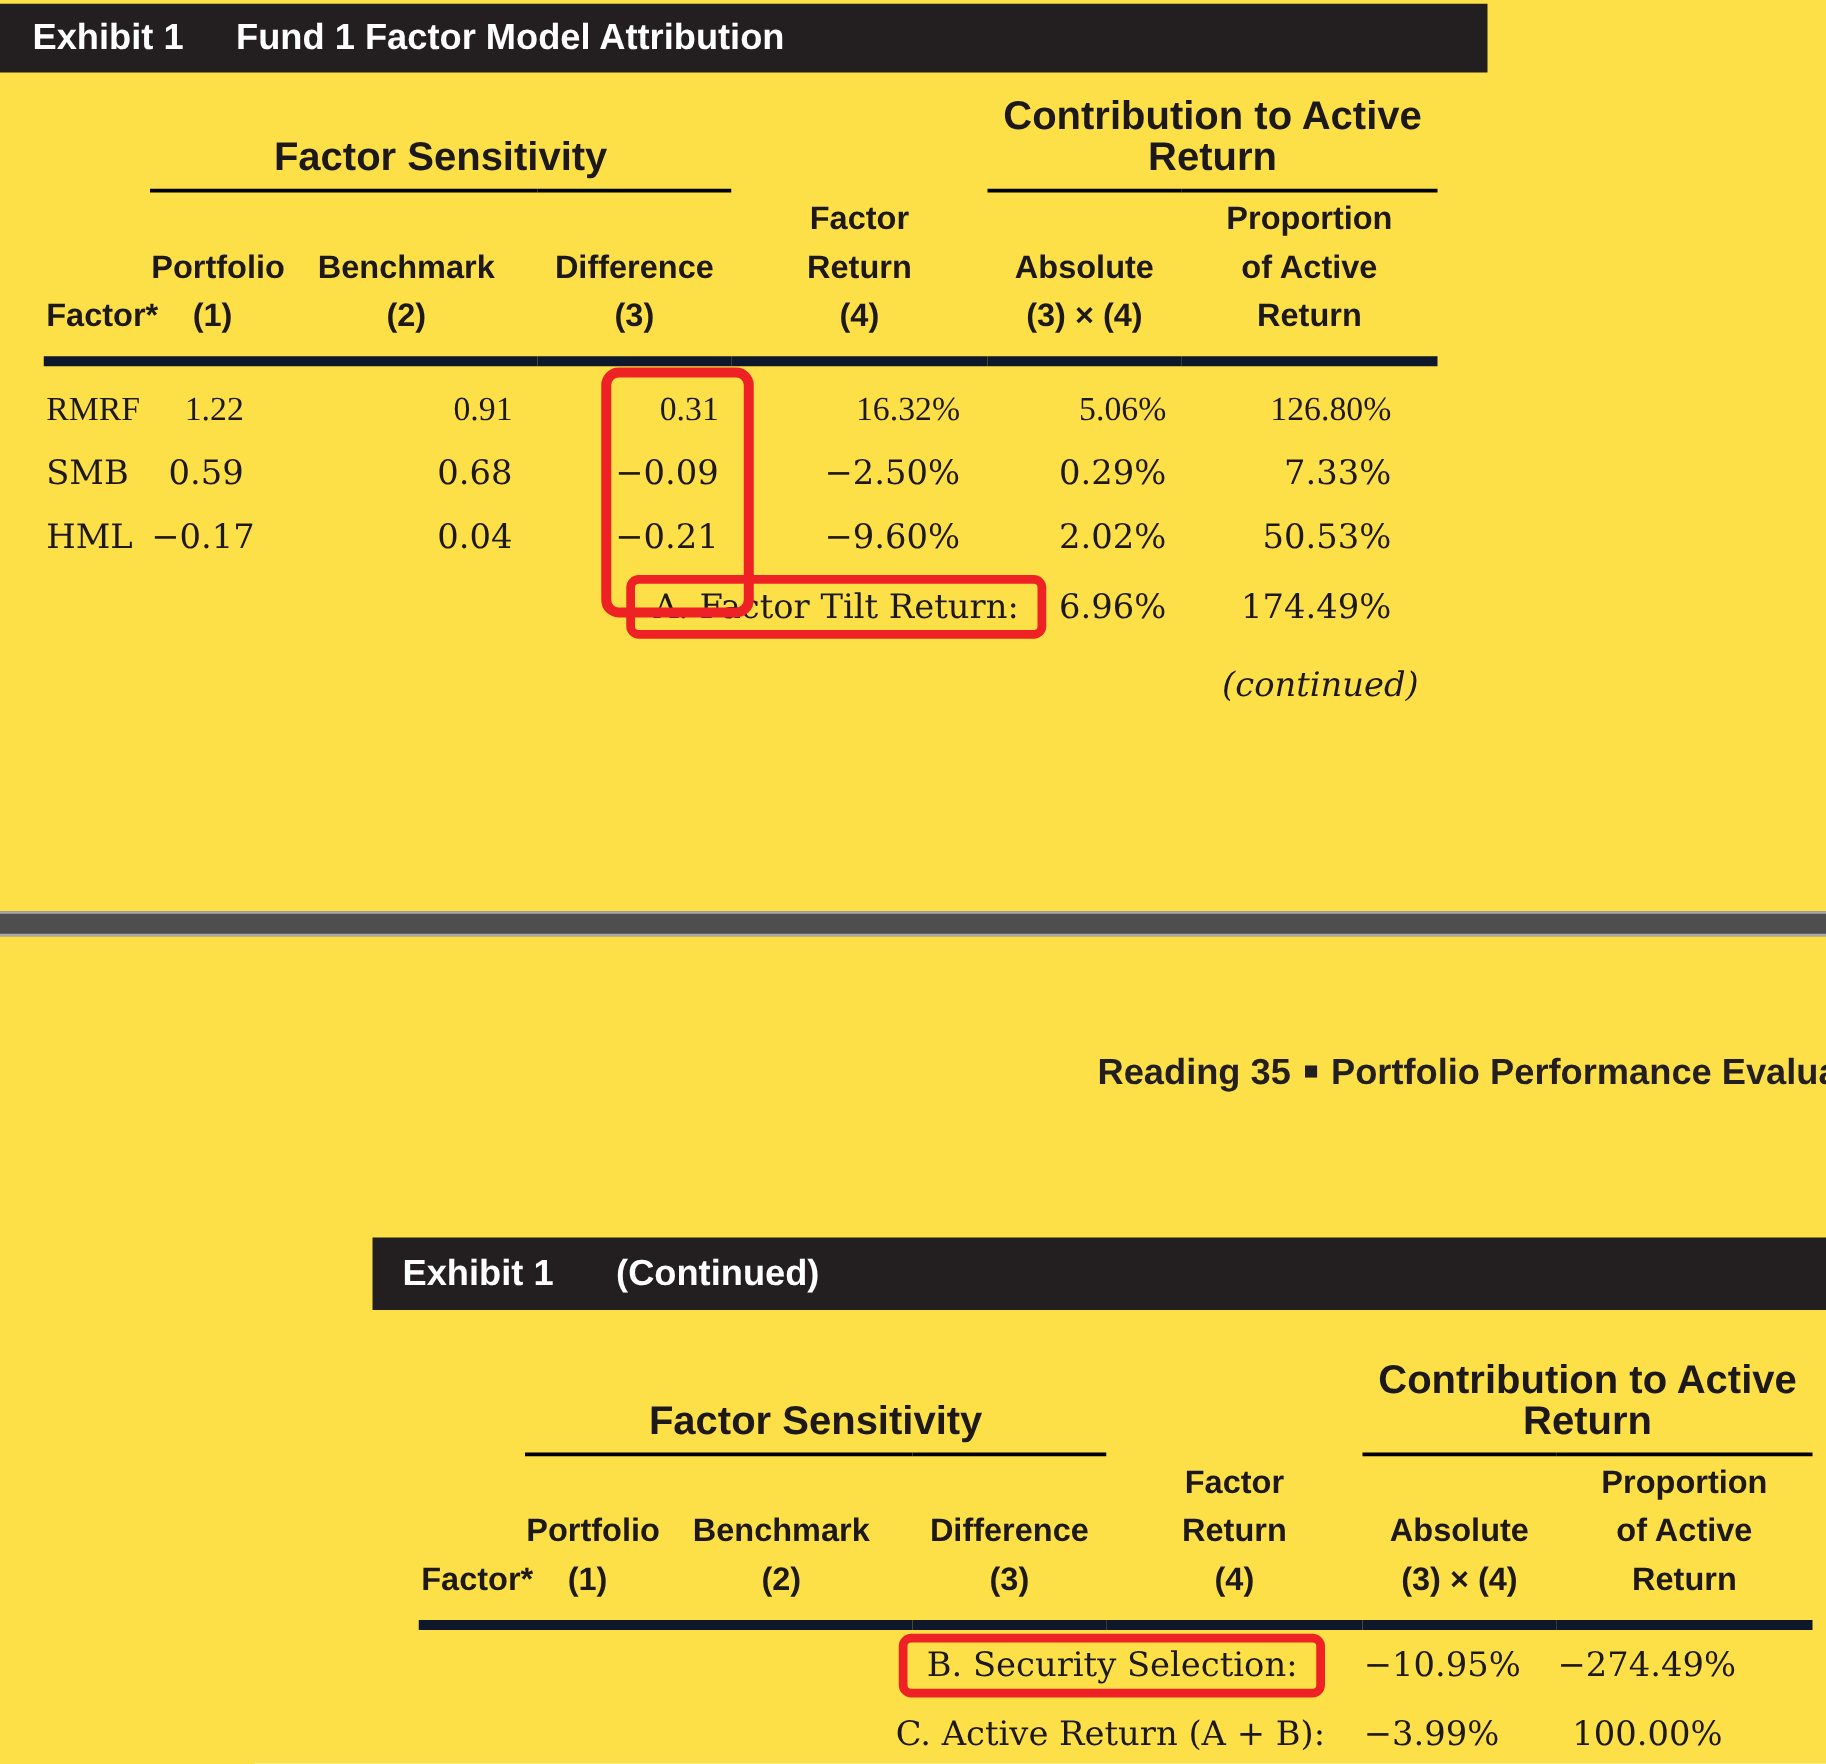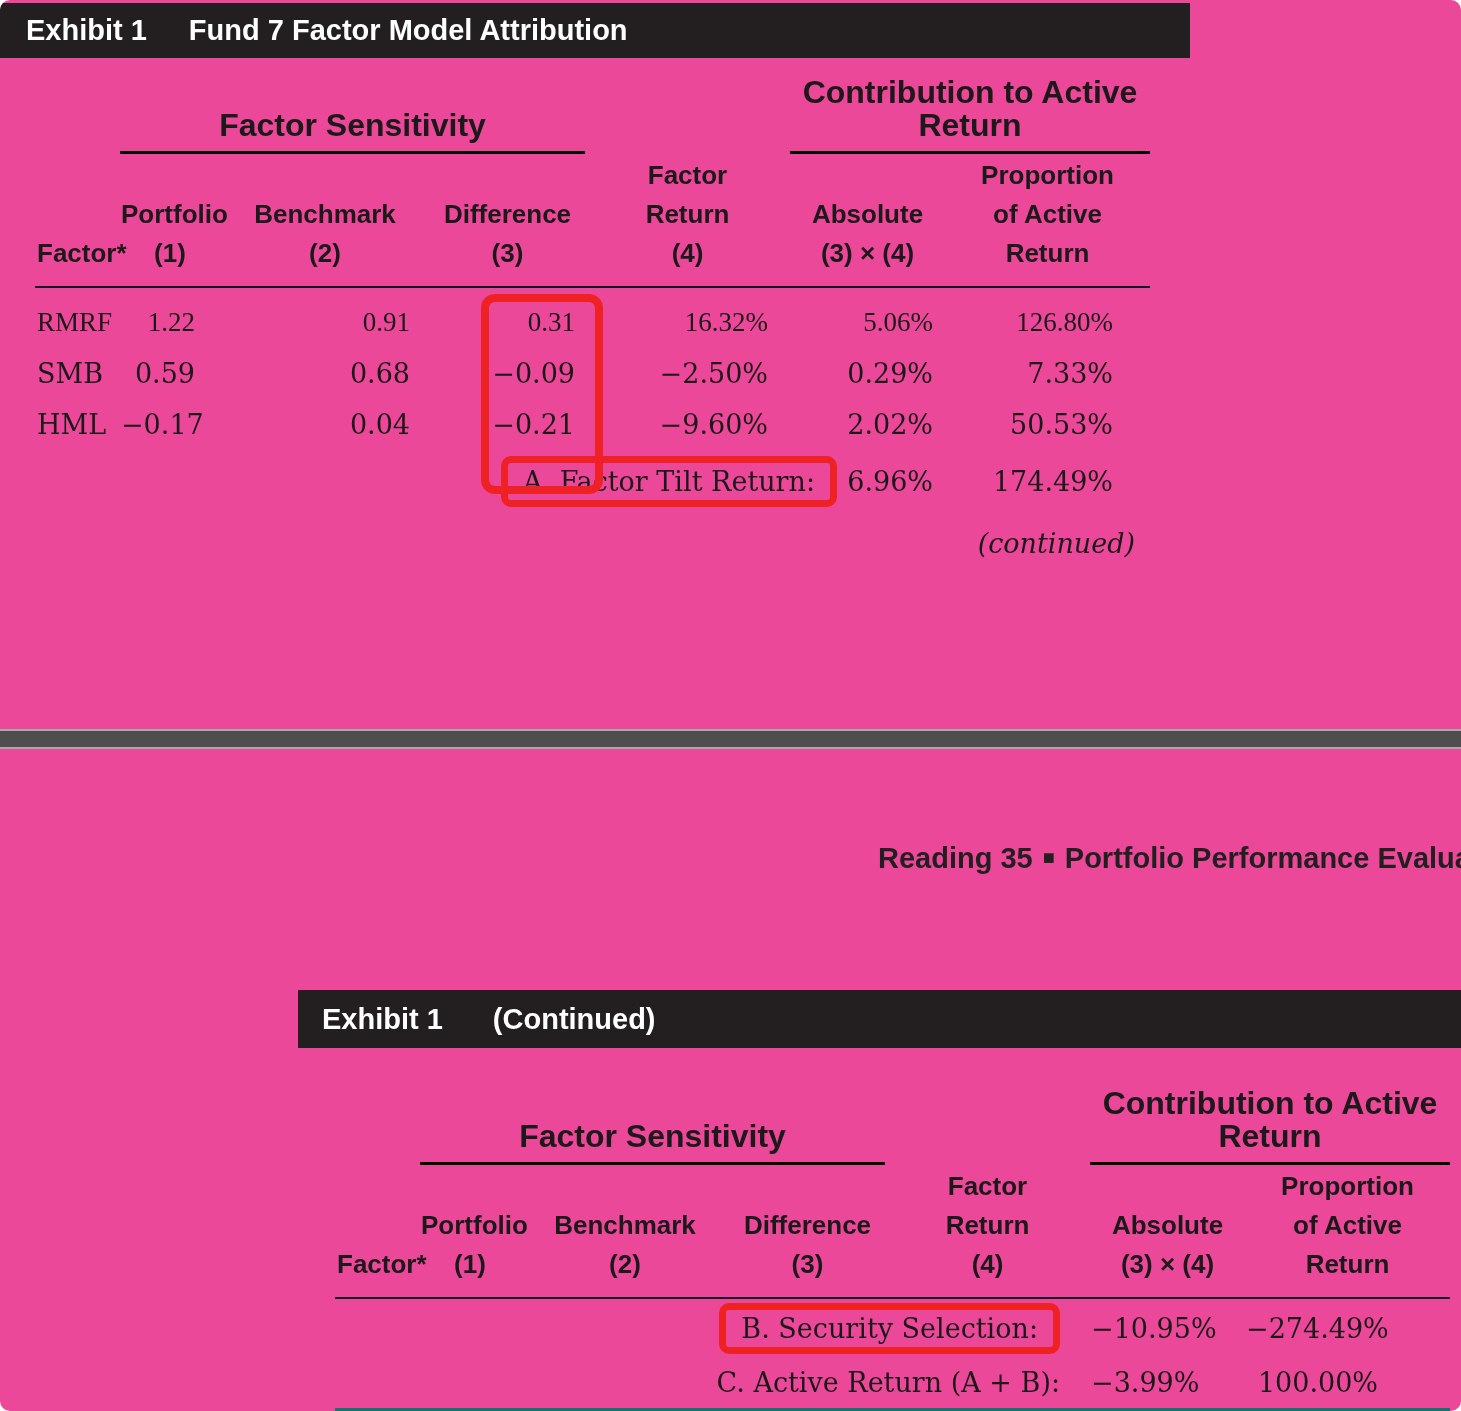--- a/index.html
+++ b/index.html
@@ -1,17 +1,17 @@
 <!DOCTYPE html>
 <html><head>
 <meta charset="utf-8">
 <style>
   html,body{margin:0;padding:0;background:#fff;}
-  .page{position:relative;width:1461px;height:1411px;background:#ec4899;overflow:hidden;
-        color:#1d191a;font-family:"DejaVu Serif",serif;border-radius:10px;}
+  .page{position:relative;width:1461px;height:1411px;background:#fde047;overflow:hidden;
+        color:#1d191a;font-family:"DejaVu Serif",serif;}
 
   
   .exhibit-bar{position:absolute;background:#231f20;color:#ffffff;
     font-family:"Liberation Sans",sans-serif;font-weight:bold;font-size:29px;
     display:flex;align-items:center;box-sizing:border-box;}
   #bar1{left:0;top:3px;width:1190px;height:55px;padding-left:26px;}
   #bar2{left:298px;top:990px;width:1163px;height:58px;padding-left:24px;}
   .bar-tag{margin-right:42px;}
   #bar2 .bar-tag{margin-right:50px;}
 
@@ -21,21 +21,21 @@
   #t2{left:335px;top:1078px;}
 
   .group-row td{vertical-align:bottom;text-align:center;
     font-family:"Liberation Sans",sans-serif;font-weight:bold;font-size:32px;line-height:33px;}
   #t1 .group-row{height:82px;}
   #t2 .group-row{height:85px;}
   .group-row td.gcell{border-bottom:3px solid #000;padding-bottom:9px;}
 
   .head-row th{vertical-align:bottom;text-align:center;font-weight:bold;
     font-family:"Liberation Sans",sans-serif;font-size:26px;line-height:39px;
-    padding-bottom:13px;border-bottom:2px solid #0f172a;}
+    padding-bottom:13px;border-bottom:8px solid #0f172a;}
   .head-row{height:135px;}
   .head-row th.c1{text-align:left;padding-left:2px;}
 
   .data-row td{height:49px;font-size:27px;vertical-align:middle;white-space:nowrap;}
   .data-row.first td{padding-top:10px;font-family:Liberation Serif, serif;}
   td.c1{text-align:left;padding-left:2px;}
   td.c2{text-align:right;padding-right:25px;}
   td.c3{text-align:right;padding-right:20px;}
   td.c4{text-align:right;padding-right:10px;}
   td.c5{text-align:right;padding-right:22px;}
@@ -70,21 +70,21 @@
     font-weight:bold;font-size:29px;color:#231f20;}
   .rh-sep{font-size:20px;margin:0 10px;vertical-align:4px;}
 </style>
 </head>
 <body>
 
 <div class="page">
 
   <div class="exhibit-bar" id="bar1">
     <span class="bar-tag">Exhibit 1</span>
-    <span class="bar-title">Fund 7 Factor Model Attribution</span>
+    <span class="bar-title">Fund 1 Factor Model Attribution</span>
   </div>
 
   <table class="attr-table" id="t1">
     <colgroup>
       <col style="width:85px">
         <col style="width:100px">
         <col style="width:210px">
         <col style="width:155px">
       <col style="width:205px">
         <col style="width:155px">

